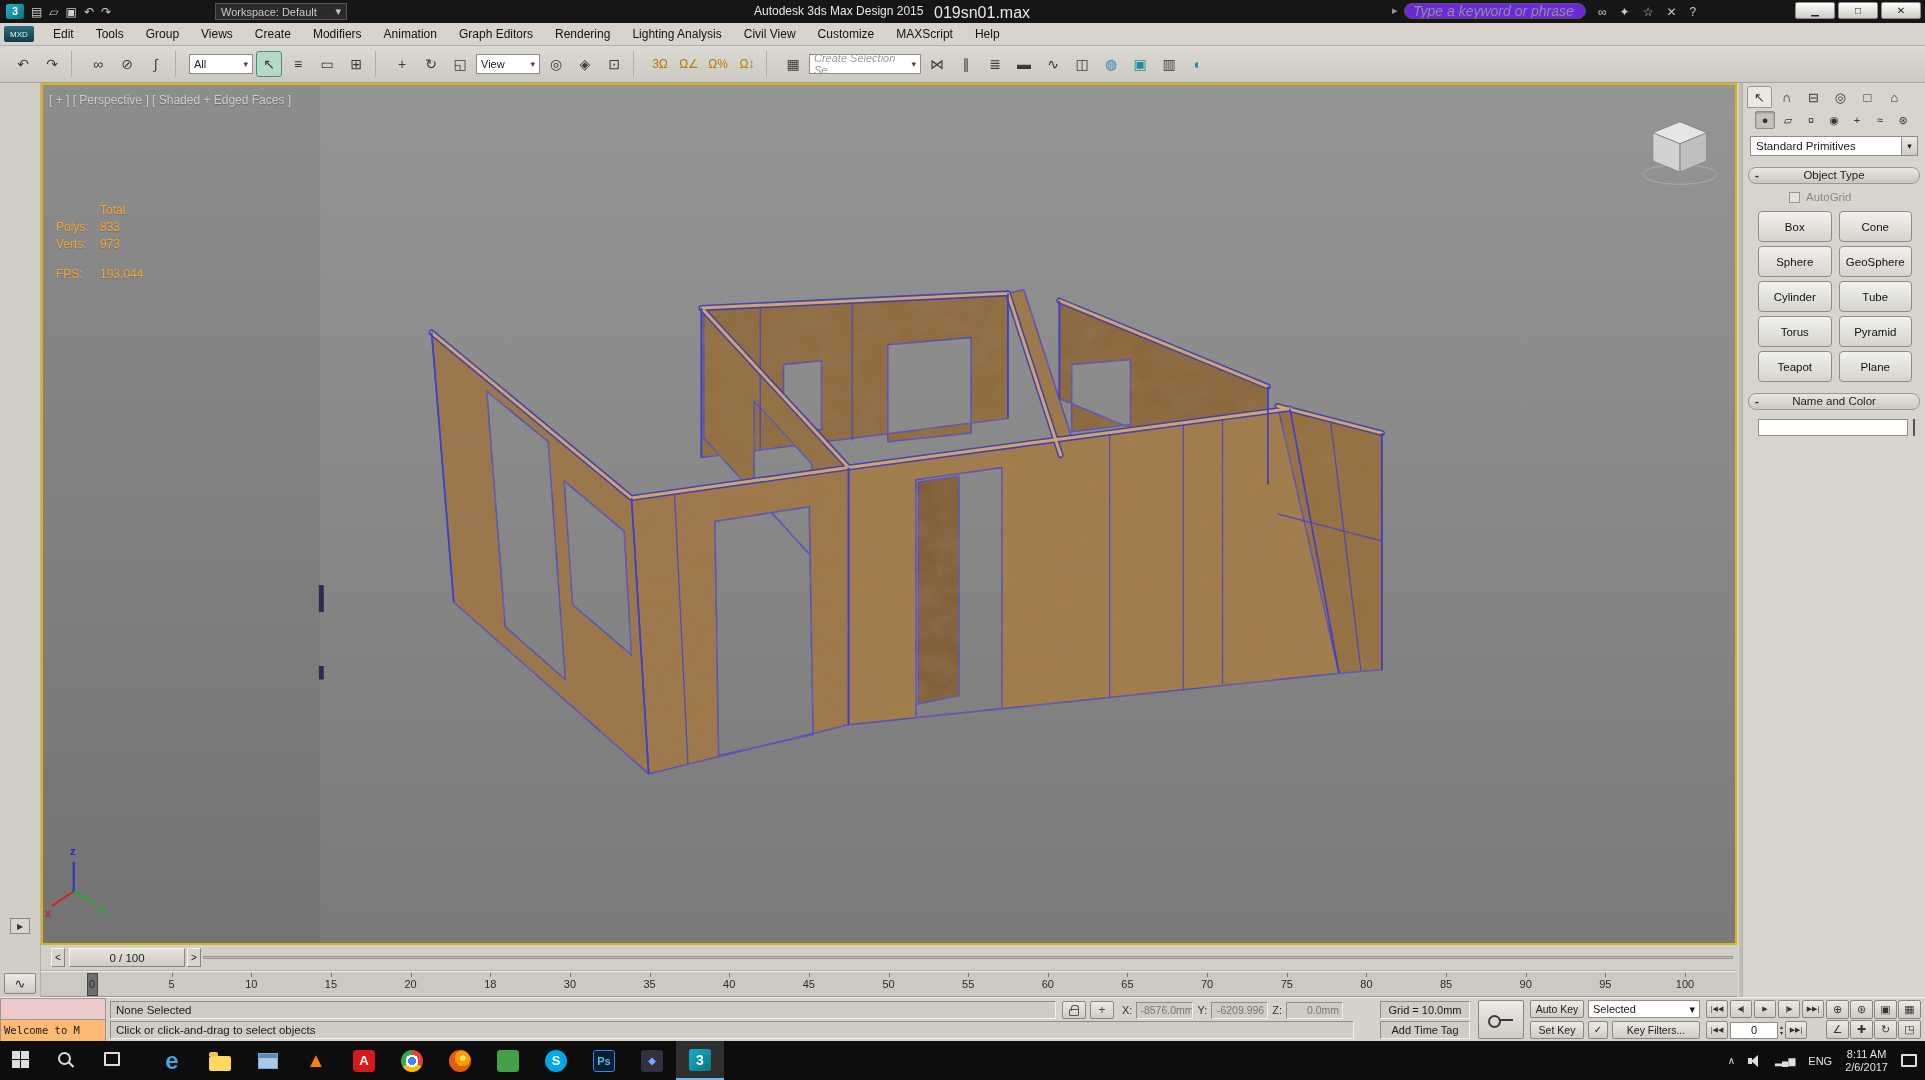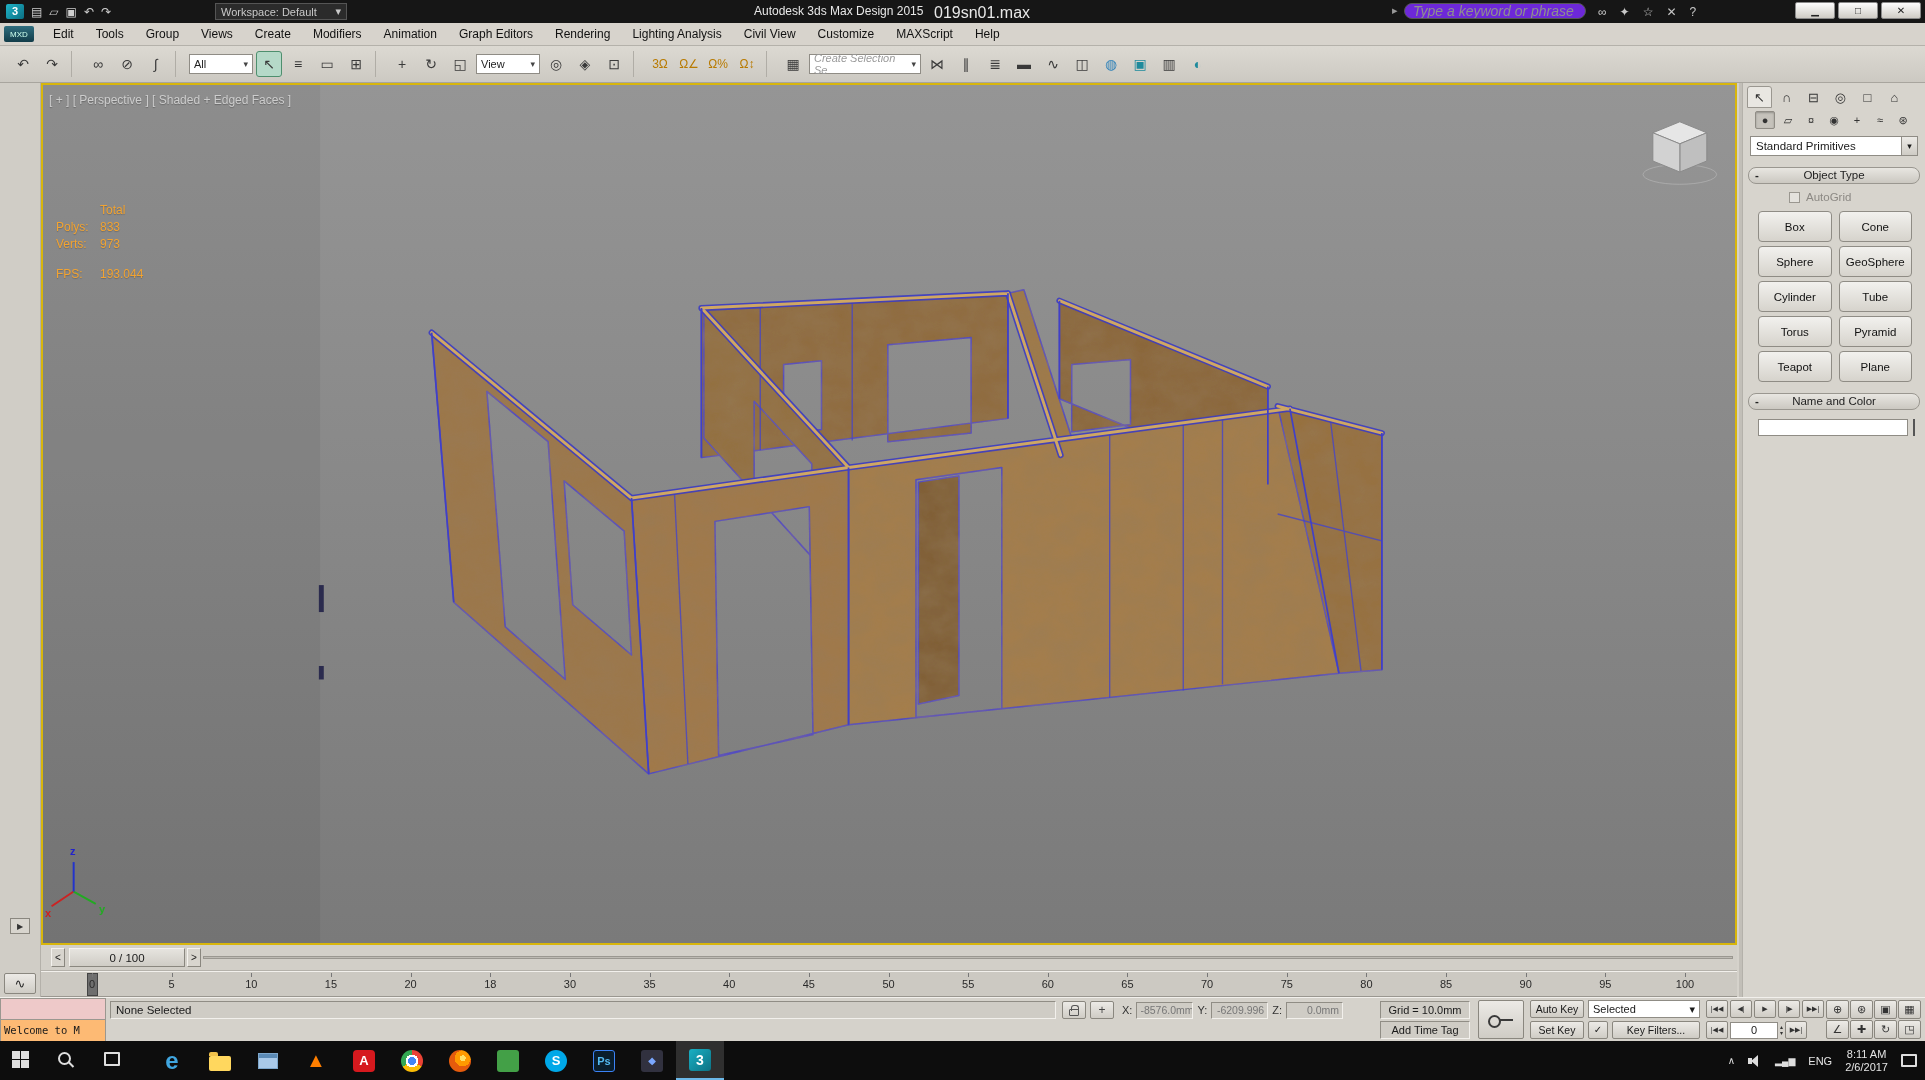--- a/index.html
+++ b/index.html
@@ -445,20 +445,21 @@
       <span class="tick" style="left: 1629px;">100</span>
     </div>
 </div>
 
 <div id="statusbar">
   <div id="listener">
     <div class="macro"></div>
     <div class="lst">Welcome to M</div>
   </div>
   <div id="status-field" class="sunken">None Selected</div>
+  <div id="prompt-field" class="sunken">Click or click-and-drag to select objects</div>
   <div id="lock-btn" class="bevel">
       <span class="lockic"></span>
     </div>
   <div id="abs-btn" class="bevel">+</div>
   <div id="coords">
     <span>X:</span>
     <span class="coord-field sunken">-8576.0mm</span>
     <span>Y:</span>
     <span class="coord-field sunken">-6209.996</span>
     <span>Z:</span>

